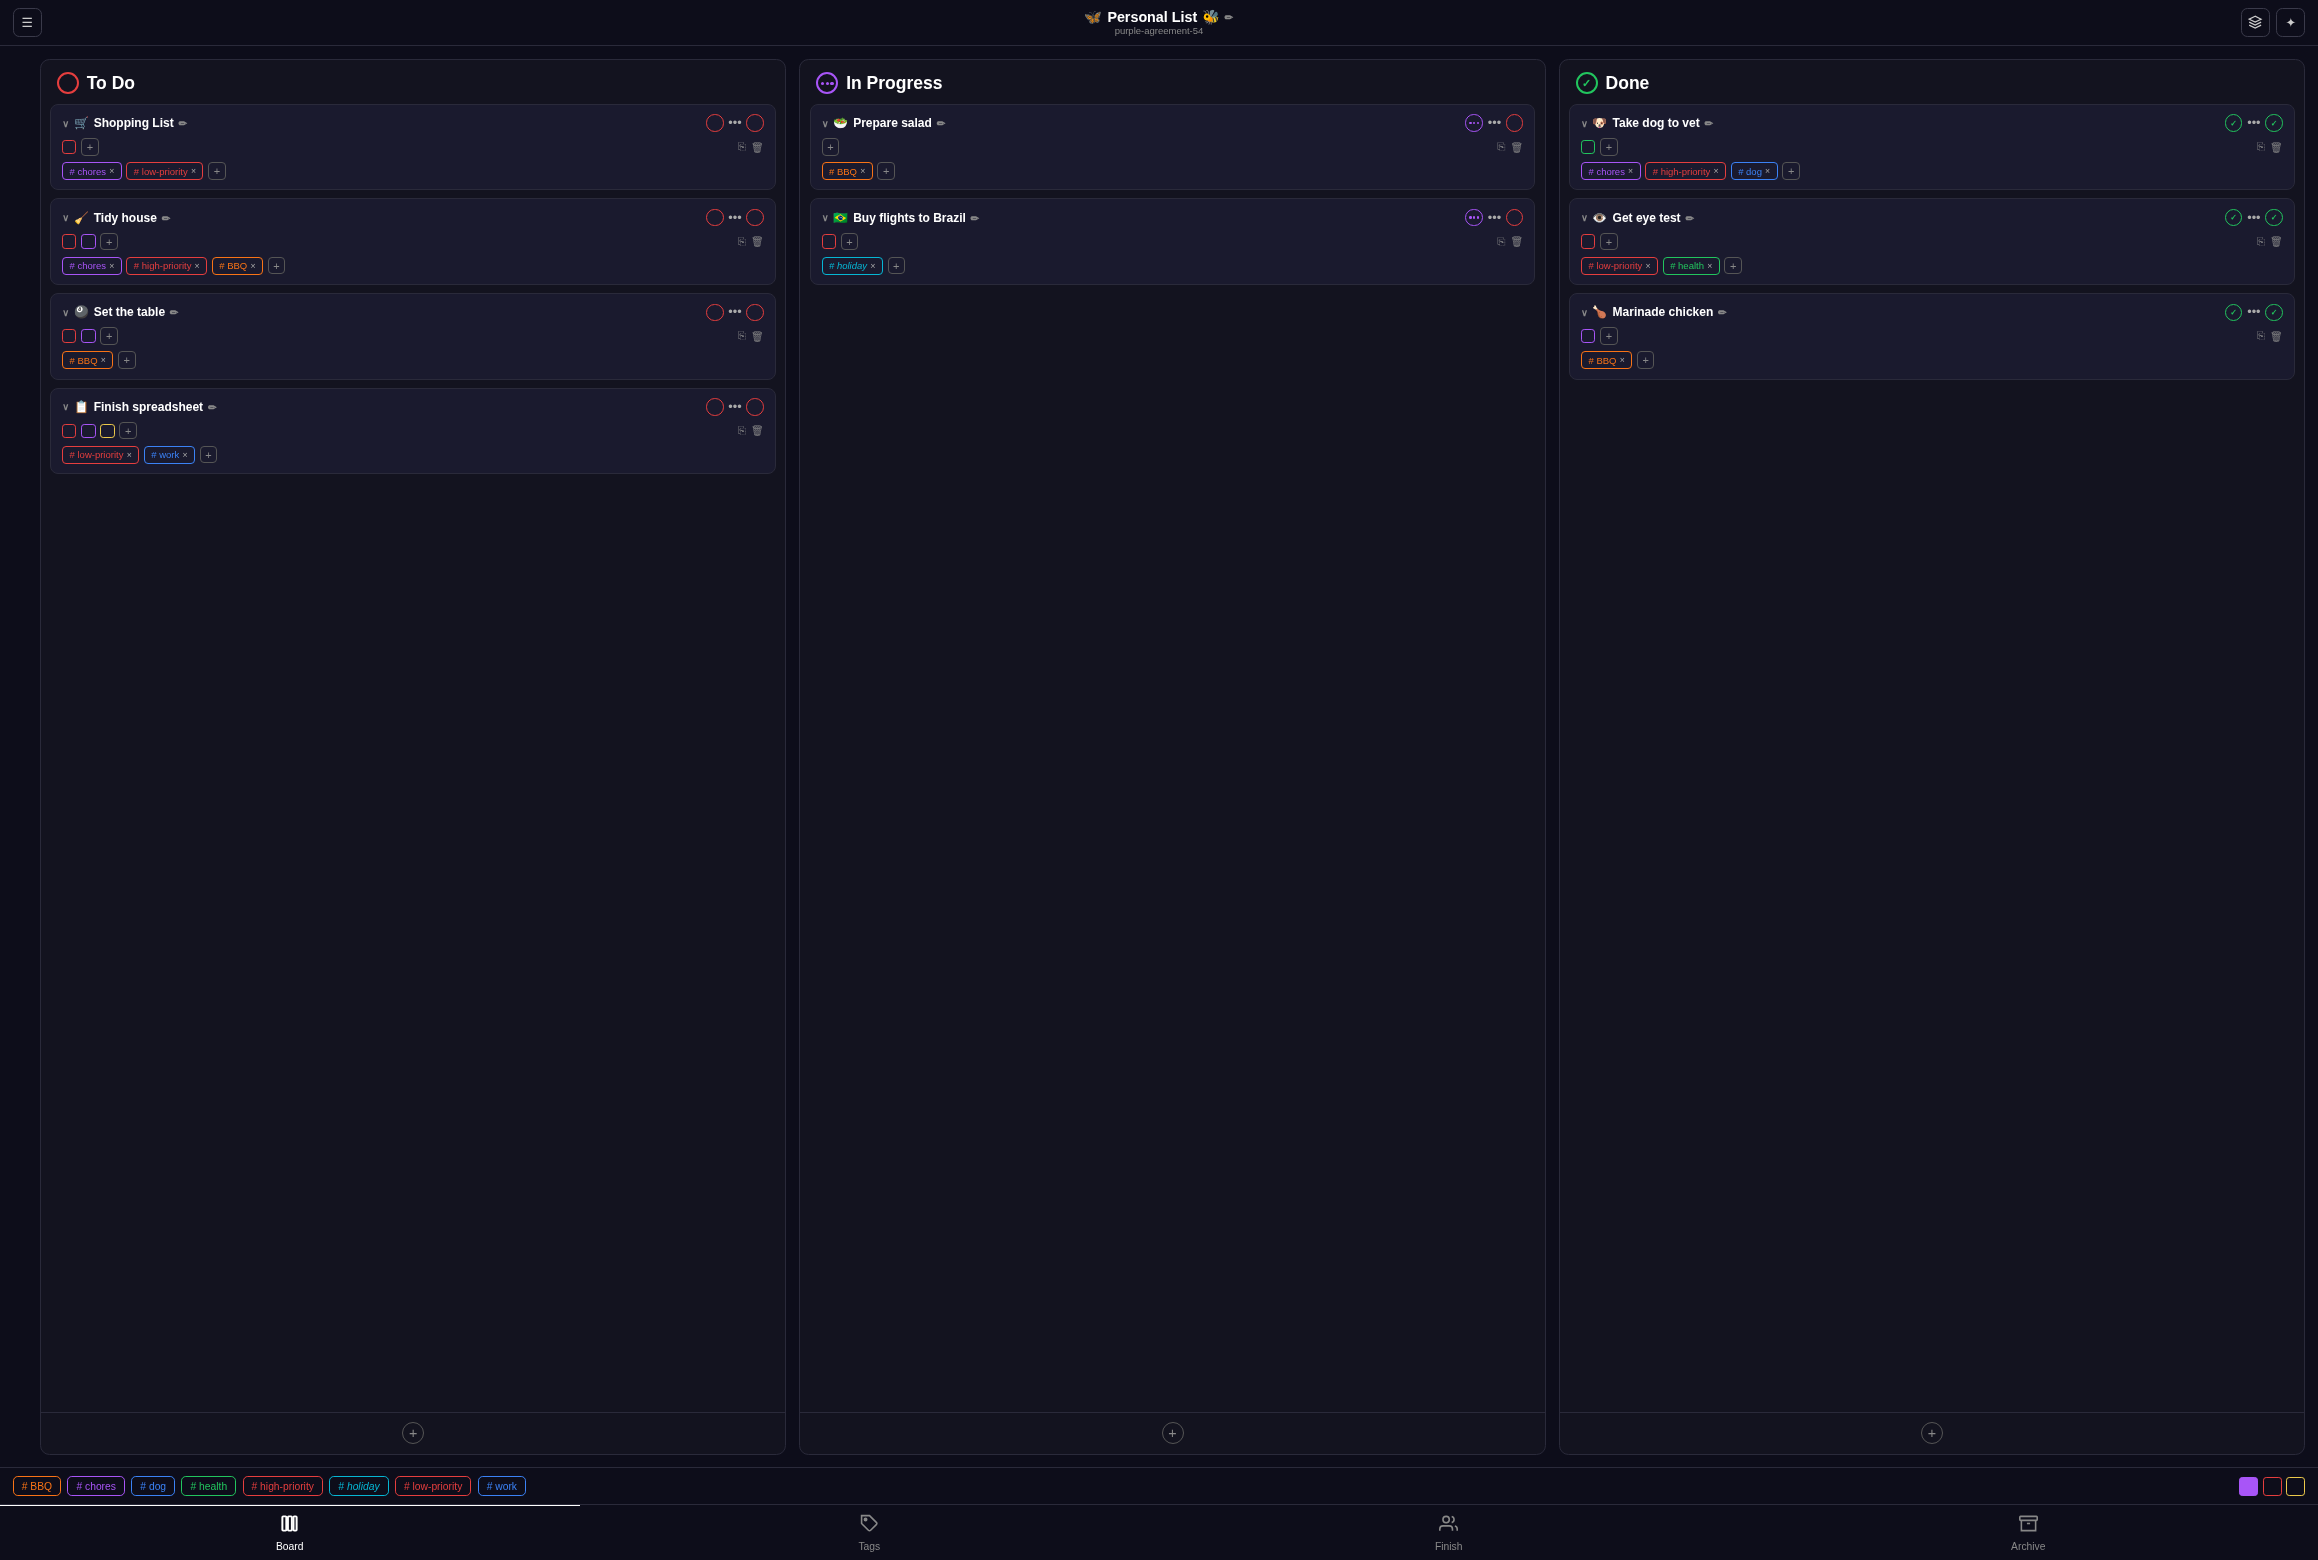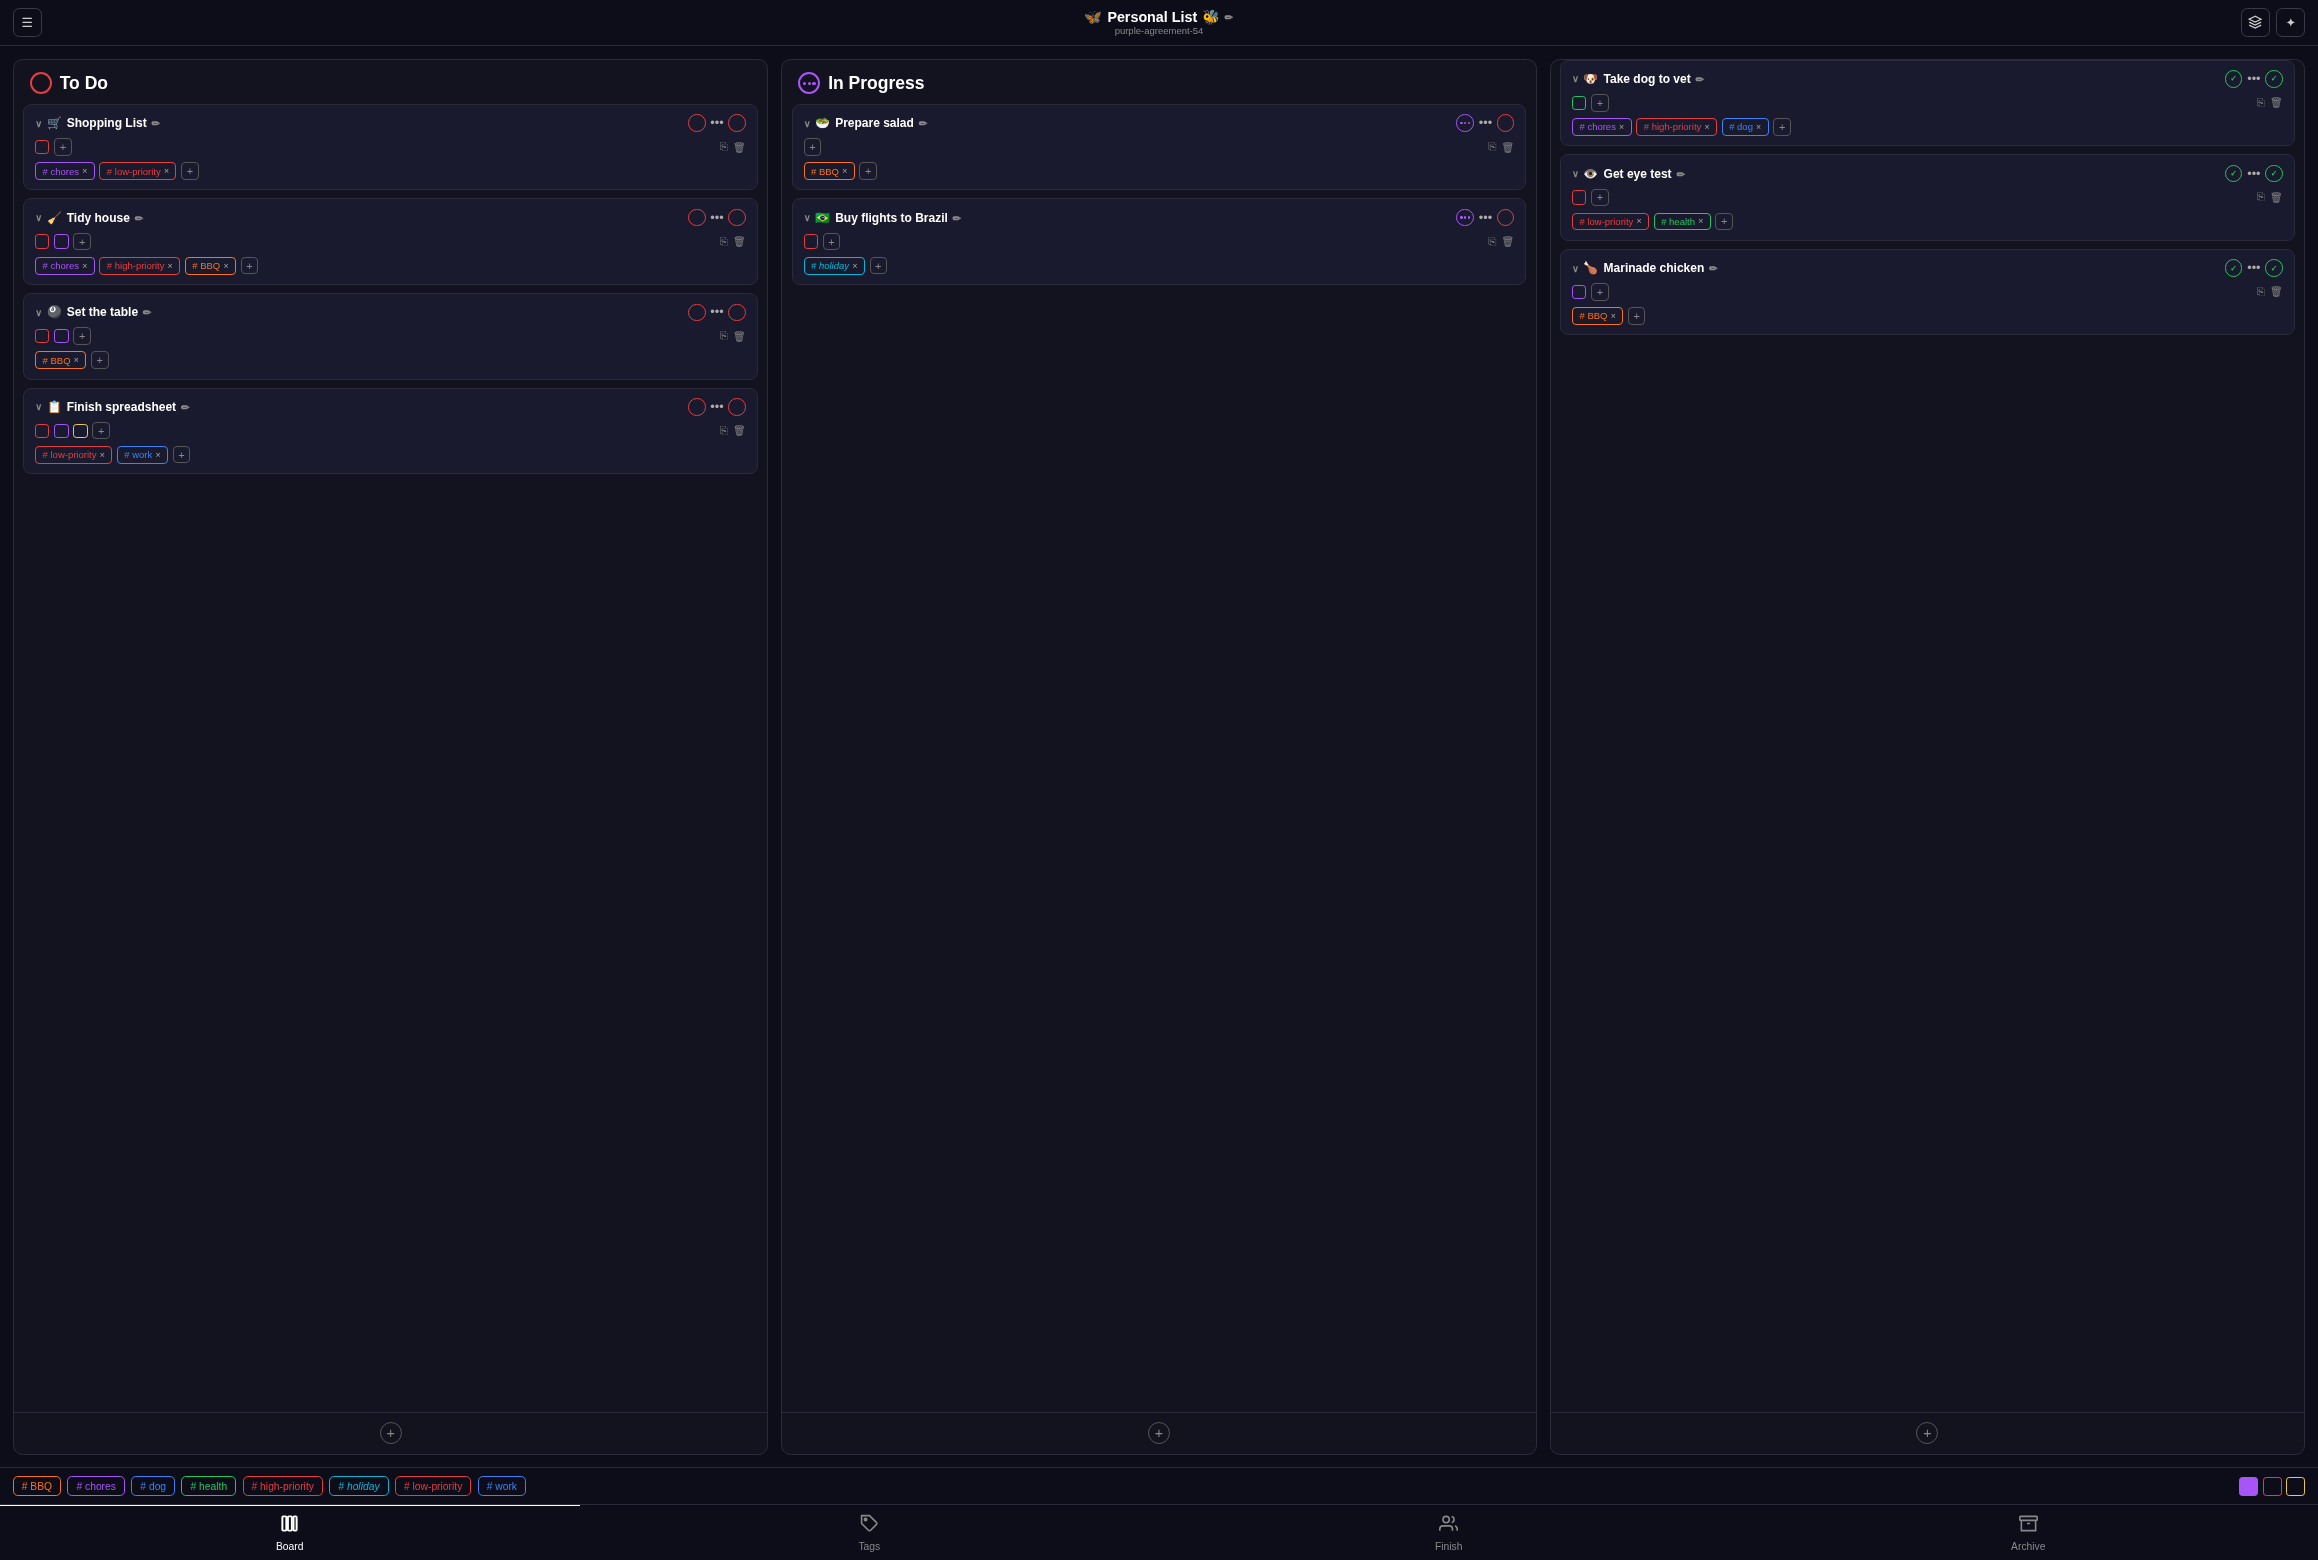--- a/index.html
+++ b/index.html
@@ -68,20 +68,21 @@
     }
 
     
     .board {
       display: flex;
       flex: 1;
       gap: 0;
       overflow: hidden;
       padding: 12.7px;
       gap: 12.7px;
+      margin-left: 27px;
     }
 
     .column {
       flex: 1;
       display: flex;
       flex-direction: column;
       background: #13131f;
       border-radius: 9.5px;
       border: 0.8px solid #2a2a3a;
       overflow: hidden;
@@ -585,20 +586,24 @@
             <span class="tag tag-cyan"># holiday <span class="tag-x">×</span></span>
             <div class="add-tag-btn">+</div>
           </div>
         </div>
       </div>
       <div class="column-footer">
         <div class="circle-plus">+</div>
       </div>
     </div>
     <div class="column">
+      <div class="column-header">
+        <div class="col-status-icon col-status-done"></div>
+        <span class="column-title">Done</span>
+      </div>
       <div class="column-body">
         <div class="task-card">
           <div class="task-header">
             <div class="task-header-left">
     <span class="chevron-icon">∨</span>
     <span>🐶</span>
     <span>Take dog to vet</span>
     <span class="edit-icon">✏</span>
   </div>
             <div class="task-header-right">

